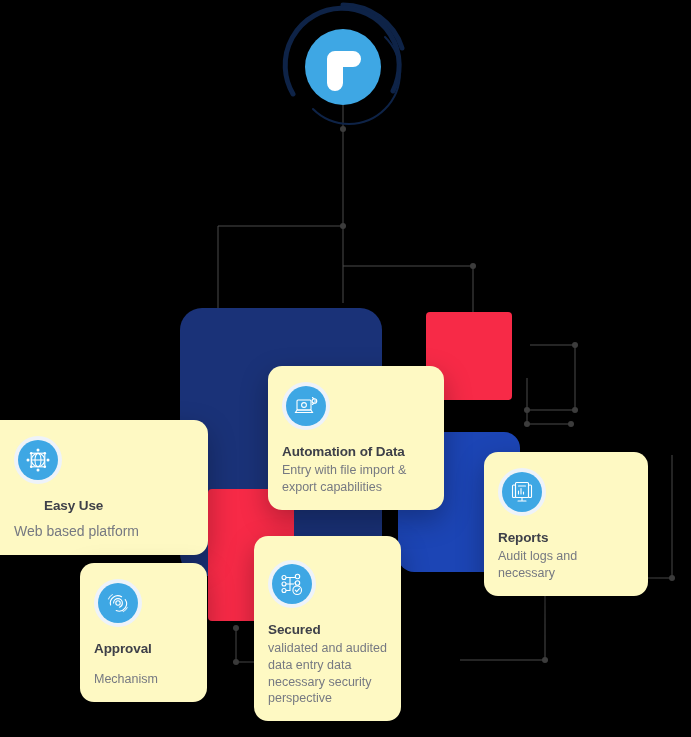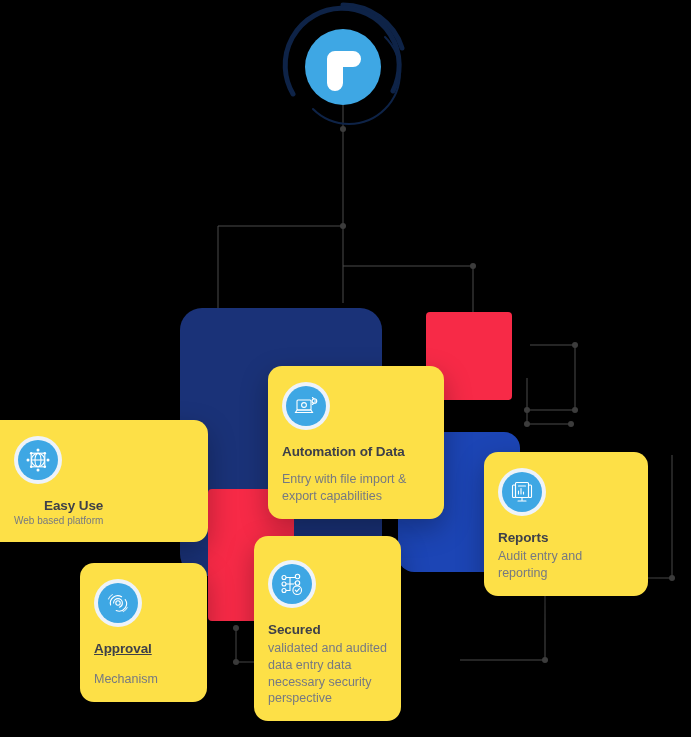--- a/index.html
+++ b/index.html
@@ -2,21 +2,21 @@
 <html><head>
 <meta charset="utf-8">
 <style>
   html,body{margin:0;padding:0;background:#000;}
   body{width:691px;height:737px;position:relative;overflow:hidden;
        font-family:"Liberation Sans","DejaVu Sans",sans-serif;}
   #stage{position:absolute;inset:0;width:691px;height:737px;}
   svg.layer{position:absolute;left:0;top:0;width:691px;height:737px;}
   #connectors{z-index:1;}
   #shapes{z-index:2;}
-  .card{position:absolute;background:#fde047;border-radius:14px;z-index:3;
+  .card{position:absolute;background:#fef9c3;border-radius:14px;z-index:3;
         box-shadow:0 10px 28px rgba(0,0,0,.28);box-sizing:border-box;}
   .card .ico{width:48px;height:48px;border-radius:50%;
              background:#eef3f9;display:flex;align-items:center;
              justify-content:center;}
   .card .ico .disc{width:40px;height:40px;border-radius:50%;
                    background:#3ea7e4;display:flex;align-items:center;
                    justify-content:center;}
   .card .ico svg{display:block;}
   .card .title{font-weight:bold;color:#3e4049;letter-spacing:-.1px;}
   .card .sub{color:#767982;line-height:1.34;}
@@ -85,70 +85,70 @@
           <circle cx="3" cy="13" r="1.5" fill="#fff" stroke="none"></circle>
           <circle cx="23" cy="13" r="1.5" fill="#fff" stroke="none"></circle>
           <circle cx="6.2" cy="6.2" r="1.3" fill="#fff" stroke="none"></circle>
           <circle cx="19.8" cy="6.2" r="1.3" fill="#fff" stroke="none"></circle>
           <circle cx="6.2" cy="19.8" r="1.3" fill="#fff" stroke="none"></circle>
           <circle cx="19.8" cy="19.8" r="1.3" fill="#fff" stroke="none"></circle>
         </svg>
       </div>
     </div>
     <div class="title" style="font-size: 13.5px; margin-top: 14px; padding-left: 30px;">Easy Use</div>
-    <div class="sub" style="font-size: 10px; margin-top: 1px;">Web based platform</div>
+    <div class="sub" style="font-size: 14px; margin-top: 9px;">Web based platform</div>
   </div>
 
   <div class="card" id="card-1" style="left: 268px; top: 366px; width: 176px; min-height: 132px; padding: 16px 14px 14px;">
     <div class="ico">
       <div class="disc">
         <svg width="26" height="26" viewBox="0 0 26 26" fill="none" stroke="#fff" stroke-width="1.1">
           <rect x="4" y="7" width="14" height="10" rx="1"></rect>
           <circle cx="11" cy="12" r="2.4"></circle>
           <path d="M2.5 19.5 L19.5 19.5 L18 17 L4 17 Z"></path>
           <path d="M19.5 4.5 l1.6 1.6 M21.5 8 h2.2 M19.5 11.5 l1.6-1.6" stroke-linecap="round"></path>
           <circle cx="21.4" cy="8" r="2.3"></circle>
         </svg>
       </div>
     </div>
     <div class="title" style="font-size: 13.5px; margin-top: 14px;">Automation of Data</div>
-    <div class="sub" style="font-size: 12.5px; margin-top: 12px;">Entry with file import &amp; export capabilities</div>
+    <div class="sub" style="font-size: 12.5px; margin-top: 3px;">Entry with file import &amp; export capabilities</div>
   </div>
 
   <div class="card" id="card-2" style="left: 484px; top: 452px; width: 164px; min-height: 118px; padding: 16px 14px 14px;">
     <div class="ico">
       <div class="disc">
         <svg width="26" height="26" viewBox="0 0 26 26" fill="none" stroke="#fff" stroke-width="1.1">
           <rect x="6.5" y="3.5" width="13" height="15" rx="1"></rect>
           <rect x="3.5" y="6" width="3" height="12.5" rx="1"></rect>
           <rect x="19.5" y="6" width="3" height="12.5" rx="1"></rect>
           <path d="M9.5 15 v-3 M12 15 v-5.5 M14.5 15 v-2" stroke-linecap="round"></path>
           <path d="M9.5 7 h7" stroke-linecap="round"></path>
           <path d="M13 18.5 v2.5 M9 22 h8" stroke-linecap="round"></path>
         </svg>
       </div>
     </div>
     <div class="title" style="font-size: 13.5px; margin-top: 14px;">Reports</div>
-    <div class="sub" style="font-size: 12.5px; margin-top: 3px;">Audit entry and reporting</div>
+    <div class="sub" style="font-size: 12.5px; margin-top: 3px;">Audit logs and necessary</div>
   </div>
 
   <div class="card" id="card-3" style="left: 80px; top: 563px; width: 127px; min-height: 114px; padding: 16px 14px 14px;">
     <div class="ico">
       <div class="disc">
         <svg width="26" height="26" viewBox="0 0 26 26" fill="none" stroke="#fff" stroke-width="1.1">
           <circle cx="13" cy="13" r="2.2"></circle>
           <path d="M8.6 13 a4.4 4.4 0 0 1 8.8 0 a4.4 4.4 0 0 1 -3 4.2" stroke-linecap="round"></path>
           <path d="M5.6 15 a7.4 7.4 0 0 1 11-8.2" stroke-linecap="round"></path>
           <path d="M20.2 9.5 a7.4 7.4 0 0 1 -9 11" stroke-linecap="round"></path>
           <path d="M3.4 9 a10 10 0 0 1 4-4.4" stroke-linecap="round" opacity=".8"></path>
           <path d="M22.2 17.4 a10 10 0 0 1 -4 4.2" stroke-linecap="round" opacity=".8"></path>
         </svg>
       </div>
     </div>
-    <div class="title" style="font-size: 13.5px; margin-top: 14px; text-decoration: underline;">Approval</div>
+    <div class="title" style="font-size: 13.5px; margin-top: 14px;">Approval</div>
     <div class="sub" style="font-size: 12.5px; margin-top: 15px;">Mechanism</div>
   </div>
 
   <div class="card" id="card-4" style="left: 254px; top: 536px; width: 147px; min-height: 152px; padding: 24px 14px 14px;">
     <div class="ico">
       <div class="disc">
         <svg width="26" height="26" viewBox="0 0 26 26" fill="none" stroke="#fff" stroke-width="1.1">
           <circle cx="5" cy="6.5" r="2"></circle>
             <circle cx="5" cy="13" r="2"></circle>
             <circle cx="5" cy="19.5" r="2"></circle>

